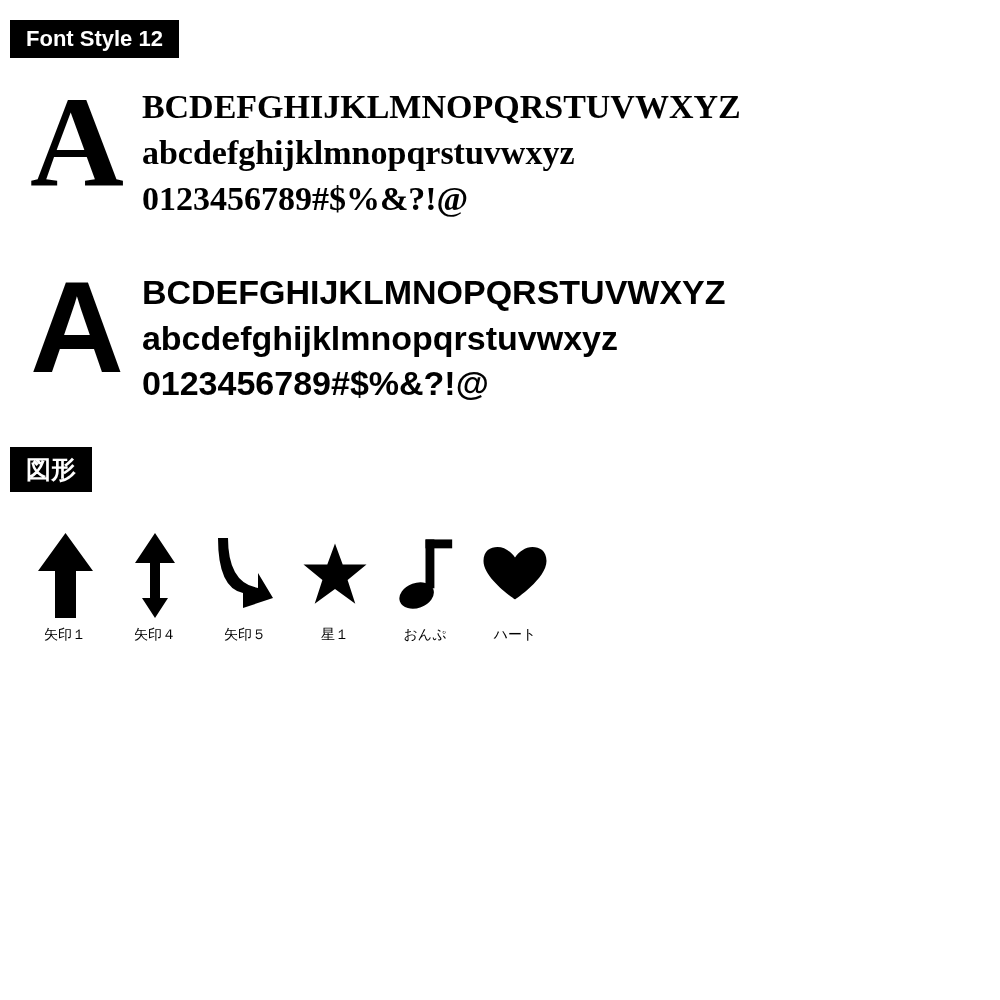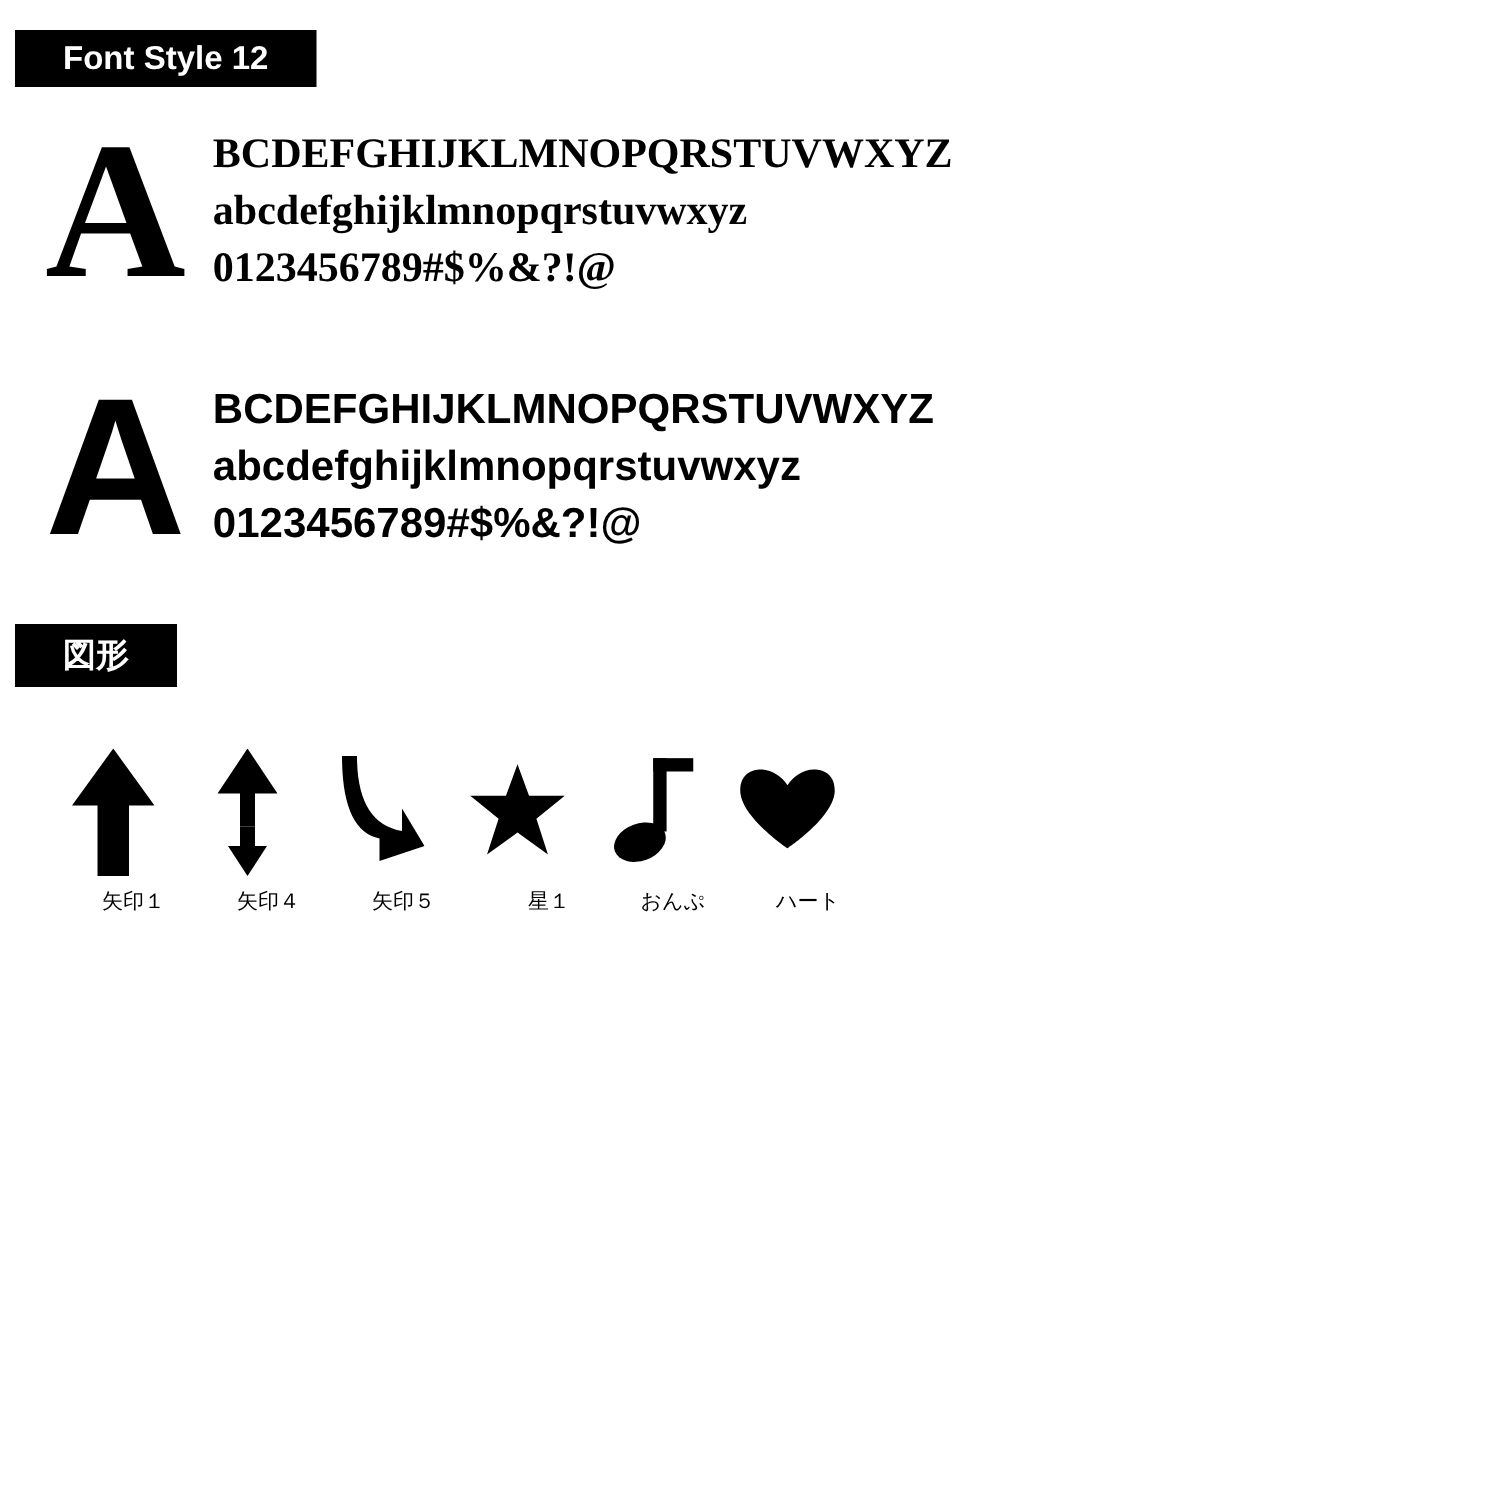--- a/index.html
+++ b/index.html
@@ -17,21 +17,21 @@
       padding: 20px 10px;
     }
 
     
     .section-label {
       display: inline-block;
       background: #000;
       color: #fff;
       font-size: 22px;
       font-weight: bold;
-      padding: 6px 32px;
+      padding: 6px 16px;
       margin-bottom: 18px;
       font-family: Arial, sans-serif;
     }
 
     .font-section {
       margin-bottom: 40px;
     }
 
     
     .font-display {
@@ -49,21 +49,21 @@
     }
 
     .font-chars {
       display: flex;
       flex-direction: column;
       justify-content: center;
       padding-top: 8px;
     }
 
     .font-chars .line {
-      font-size: 28px;
+      font-size: 34px;
       font-weight: 900;
       line-height: 1.35;
       white-space: nowrap;
     }
 
     
     .style12 .big-letter,
     .style12 .font-chars .line {
       font-family: Georgia, 'Times New Roman', serif;
     }
@@ -74,36 +74,36 @@
       font-family: Arial, Helvetica, sans-serif;
     }
 
     
     .shapes-section {
       margin-top: 10px;
     }
 
     .shapes-label {
       font-family: Arial, sans-serif;
-      font-size: 22px;
+      font-size: 25px;
     }
 
     .shapes-grid {
       display: flex;
       flex-wrap: nowrap;
       align-items: flex-end;
       margin-top: 20px;
       padding-left: 10px;
       gap: 0;
     }
 
     .shape-item {
       display: flex;
       flex-direction: column;
-      align-items: flex-end;
+      align-items: center;
       width: 90px;
       flex-shrink: 0;
     }
 
     .shape-icon {
       width: 70px;
       height: 90px;
       display: flex;
       align-items: center;
       justify-content: center;

